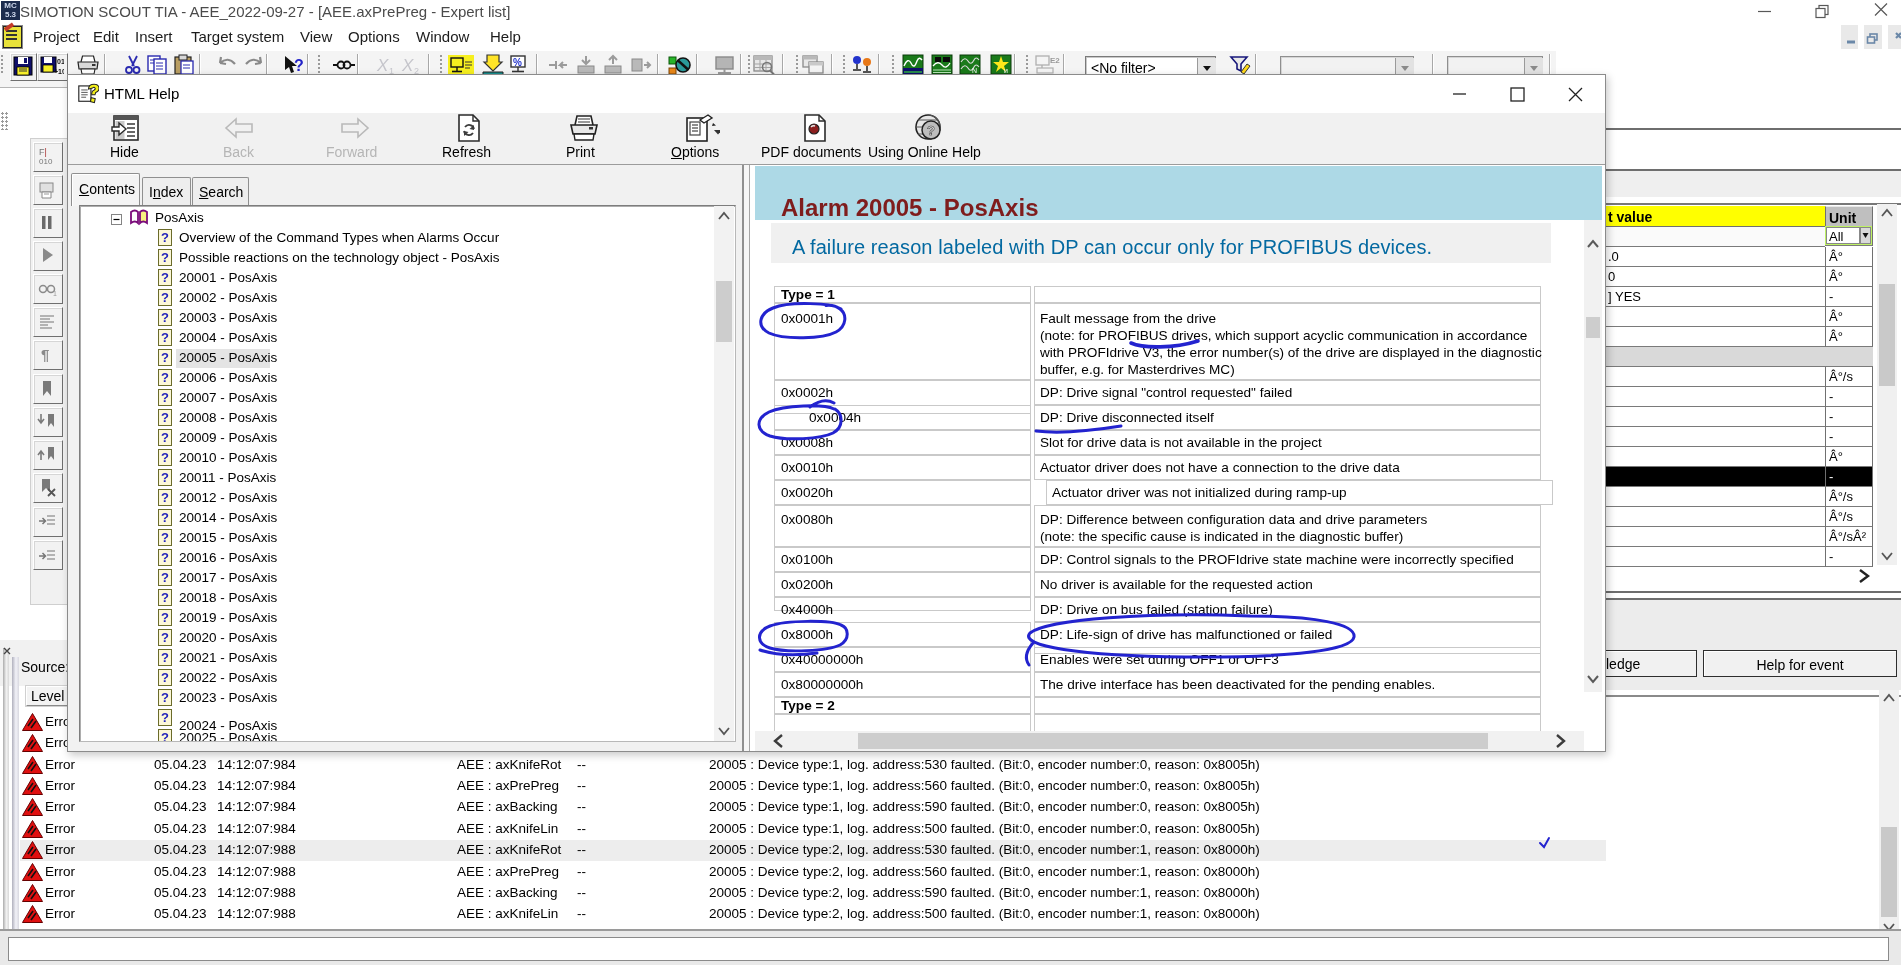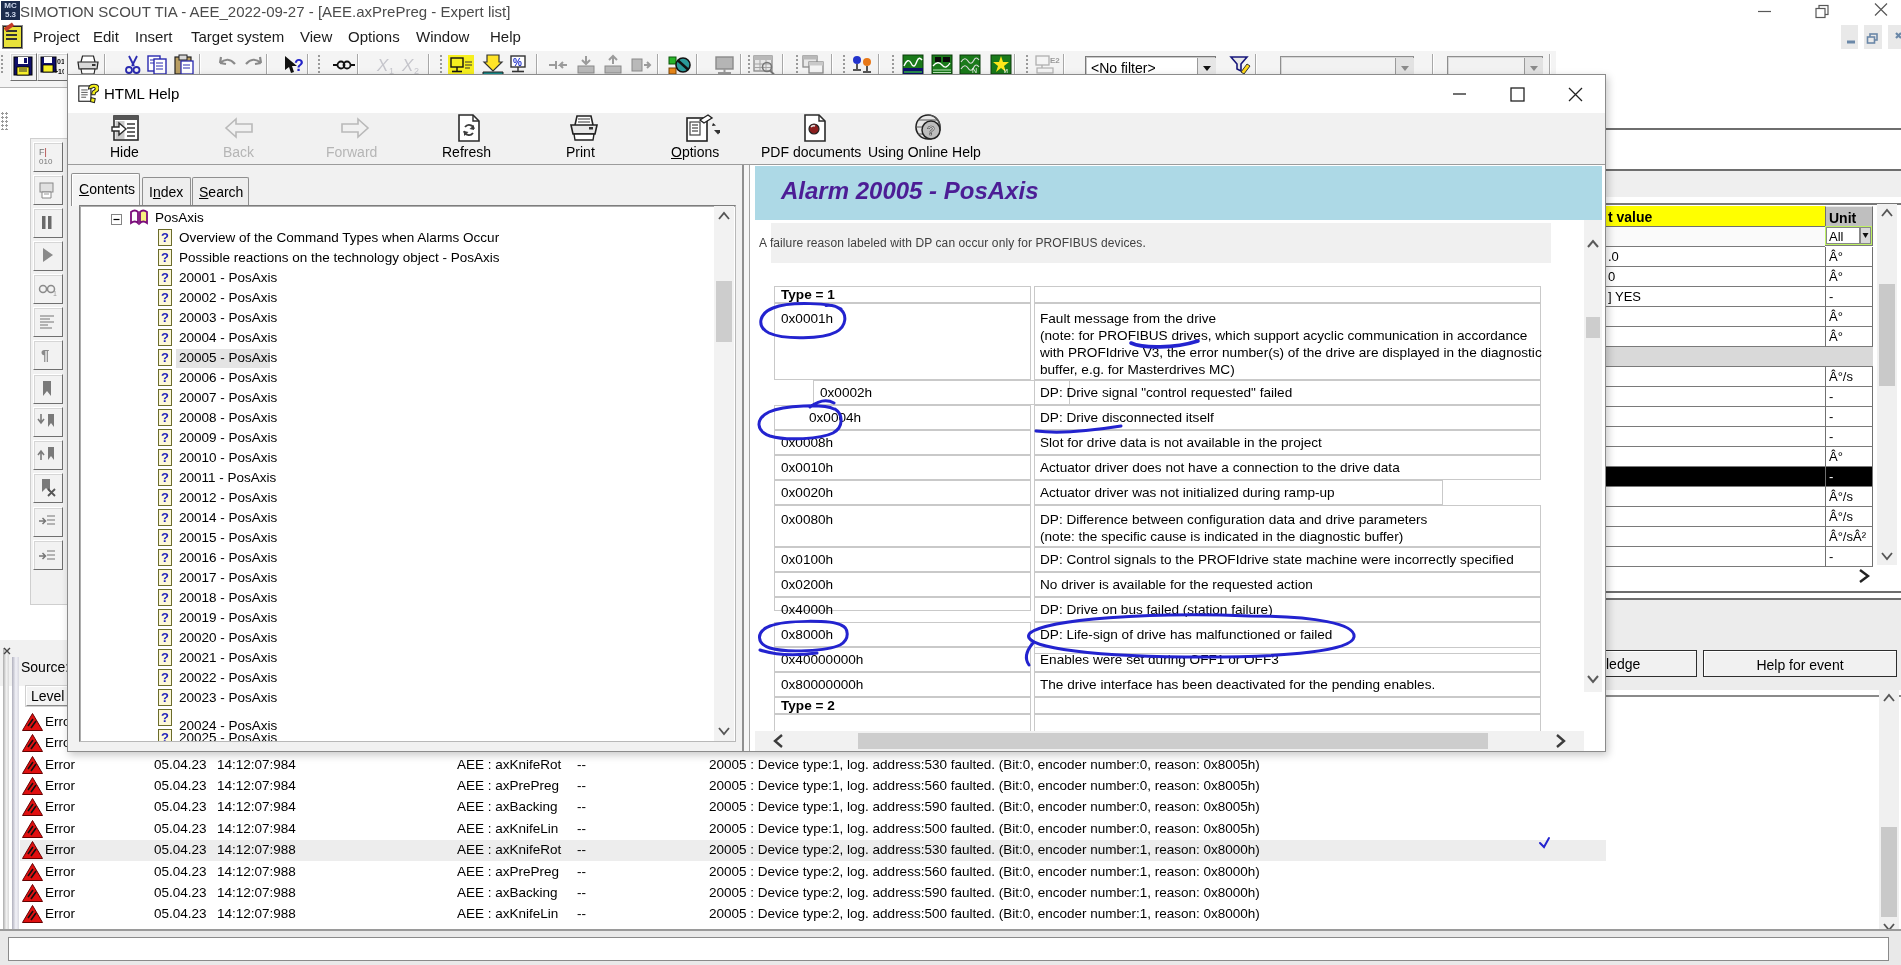--- a/index.html
+++ b/index.html
@@ -928,37 +928,37 @@
       <path d="M5 522 L10 528 L15 522" fill="none" stroke="#555" stroke-width="1.8"></path>
     </svg>
   </div>
 
   <div class="abs" style="left:674px;top:90px;width:2px;height:586px;background:#909090;"></div>
   <div class="abs" style="left:676px;top:90px;width:6px;height:586px;background:#f6f6f6;"></div>
   <div class="abs" style="left:681px;top:90px;width:1px;height:586px;background:#a5a5a5;"></div>
 
   <div class="abs" style="left:682px;top:90px;width:855px;height:586px;background:#ffffff;"></div>
   <div class="abs" style="left:687px;top:91px;width:847px;height:54px;background:#add9e6;"></div>
-  <div class="tx" style="left:713px;top:103px;font-size:24px;line-height:26px;font-weight:bold;color:#4c1d95;font-style:italic;">Alarm 20005 - PosAxis</div>
+  <div class="tx" style="left:713px;top:120px;font-size:24px;line-height:26px;font-weight:bold;color:#7f1d1d;">Alarm 20005 - PosAxis</div>
   <div class="abs" style="left:703px;top:148px;width:780px;height:40px;background:#f0f0f0;"></div>
-  <div class="tx" style="left:691px;top:161px;font-size:12px;color:#404040;letter-spacing:0.1px;">A failure reason labeled with DP can occur only for PROFIBUS devices.</div>
+  <div class="tx" style="left:724px;top:161px;font-size:20px;color:#0369a1;letter-spacing:0.1px;">A failure reason labeled with DP can occur only for PROFIBUS devices.</div>
   <div id="helptable" style="position:absolute;left:706px;top:211px;width:767px;font-size:13.6px;color:#000;">
 <div class="abs" style="left:0;top:0px;width:257px;height:17px;border:1px solid #c9c9c9;box-sizing:border-box;">
         <div style="padding-left:6px;line-height:16px;white-space:nowrap;overflow:hidden;"><b>Type = 1</b></div>
       </div>
 <div class="abs" style="left:260px;top:0px;width:507px;height:17px;border:1px solid #c9c9c9;box-sizing:border-box;">
         <div style="padding-left:5px;line-height:16px;white-space:nowrap;"></div>
       </div>
 <div class="abs" style="left:0;top:17px;width:257px;height:77px;border:1px solid #c9c9c9;box-sizing:border-box;">
         <div style="padding-left:6px;line-height:17px;padding-top:6px;white-space:nowrap;overflow:hidden;">0x0001h</div>
       </div>
 <div class="abs" style="left:260px;top:17px;width:507px;height:77px;border:1px solid #c9c9c9;box-sizing:border-box;">
         <div style="padding-left:5px;line-height:17px;padding-top:6px;white-space:nowrap;">Fault message from the drive<br>(note: for PROFIBUS drives, which support acyclic communication in accordance<br>with PROFIdrive V3, the error number(s) of the drive are displayed in the diagnostic<br>buffer, e.g. for Masterdrives MC)</div>
       </div>
-<div class="abs" style="left:0;top:94px;width:257px;height:25px;border:1px solid #c9c9c9;box-sizing:border-box;margin-left:39px;">
+<div class="abs" style="left:0;top:94px;width:257px;height:34px;border:1px solid #c9c9c9;box-sizing:border-box;">
         <div style="padding-left:6px;line-height:24px;white-space:nowrap;overflow:hidden;">0x0002h</div>
       </div>
 <div class="abs" style="left:260px;top:94px;width:507px;height:25px;border:1px solid #c9c9c9;box-sizing:border-box;">
         <div style="padding-left:5px;line-height:24px;white-space:nowrap;">DP: Drive signal "control requested" failed</div>
       </div>
 <div class="abs" style="left:0;top:119px;width:257px;height:25px;border:1px solid #c9c9c9;box-sizing:border-box;padding-left:28px;">
         <div style="padding-left:6px;line-height:24px;white-space:nowrap;overflow:hidden;">0x0004h</div>
       </div>
 <div class="abs" style="left:260px;top:119px;width:507px;height:25px;border:1px solid #c9c9c9;box-sizing:border-box;">
         <div style="padding-left:5px;line-height:24px;white-space:nowrap;">DP: Drive disconnected itself</div>
@@ -971,21 +971,21 @@
       </div>
 <div class="abs" style="left:0;top:169px;width:257px;height:25px;border:1px solid #c9c9c9;box-sizing:border-box;">
         <div style="padding-left:6px;line-height:24px;white-space:nowrap;overflow:hidden;">0x0010h</div>
       </div>
 <div class="abs" style="left:260px;top:169px;width:507px;height:25px;border:1px solid #c9c9c9;box-sizing:border-box;">
         <div style="padding-left:5px;line-height:24px;white-space:nowrap;">Actuator driver does not have a connection to the drive data</div>
       </div>
 <div class="abs" style="left:0;top:194px;width:257px;height:25px;border:1px solid #c9c9c9;box-sizing:border-box;">
         <div style="padding-left:6px;line-height:24px;white-space:nowrap;overflow:hidden;">0x0020h</div>
       </div>
-<div class="abs" style="left:260px;top:194px;width:409px;height:25px;border:1px solid #c9c9c9;box-sizing:border-box;">
+<div class="abs" style="left:272px;top:194px;width:507px;height:25px;border:1px solid #c9c9c9;box-sizing:border-box;">
         <div style="padding-left:5px;line-height:24px;white-space:nowrap;">Actuator driver was not initialized during ramp-up</div>
       </div>
 <div class="abs" style="left:0;top:219px;width:257px;height:42px;border:1px solid #c9c9c9;box-sizing:border-box;">
         <div style="padding-left:6px;line-height:17px;padding-top:5px;white-space:nowrap;overflow:hidden;">0x0080h</div>
       </div>
 <div class="abs" style="left:260px;top:219px;width:507px;height:42px;border:1px solid #c9c9c9;box-sizing:border-box;">
         <div style="padding-left:5px;line-height:17px;padding-top:5px;white-space:nowrap;">DP: Difference between configuration data and drive parameters<br>(note: the specific cause is indicated in the diagnostic buffer)</div>
       </div>
 <div class="abs" style="left:0;top:261px;width:257px;height:25px;border:1px solid #c9c9c9;box-sizing:border-box;">
         <div style="padding-left:6px;line-height:24px;white-space:nowrap;overflow:hidden;">0x0100h</div>

